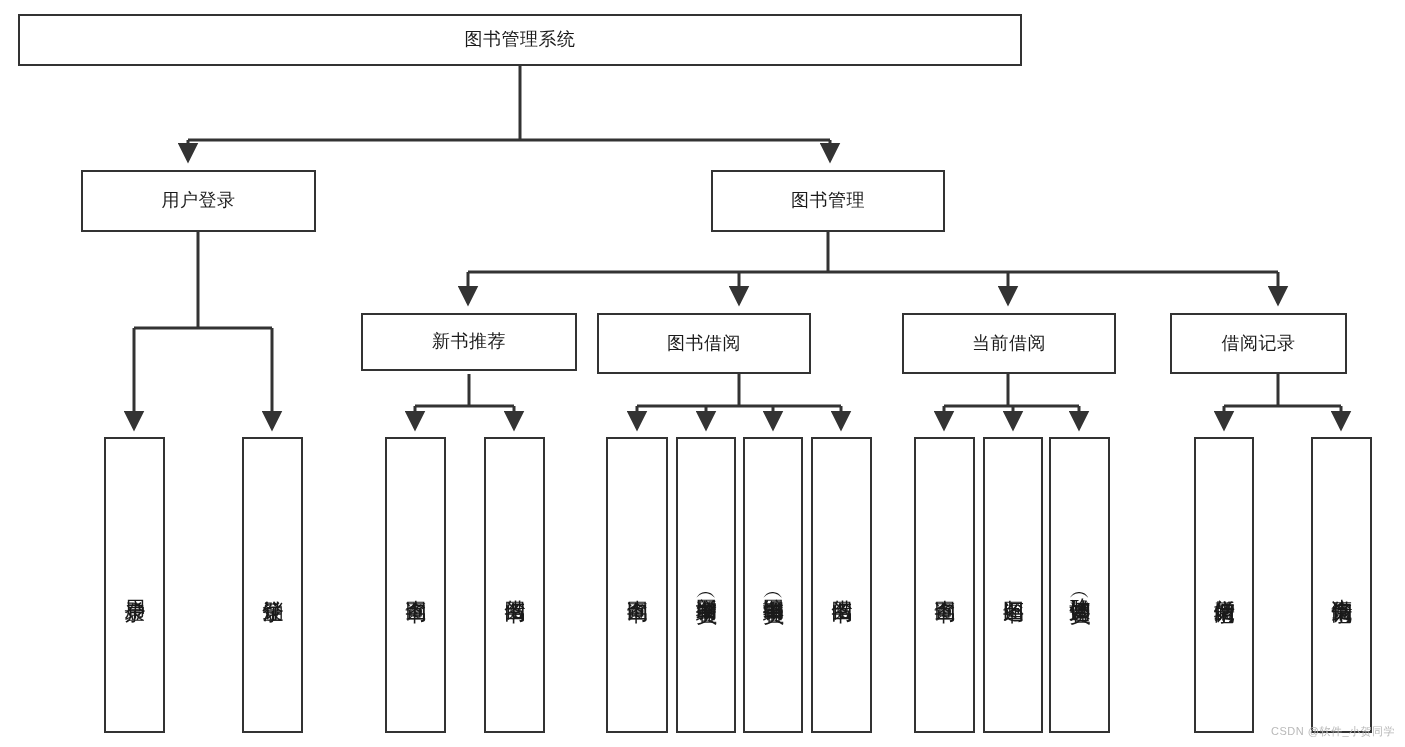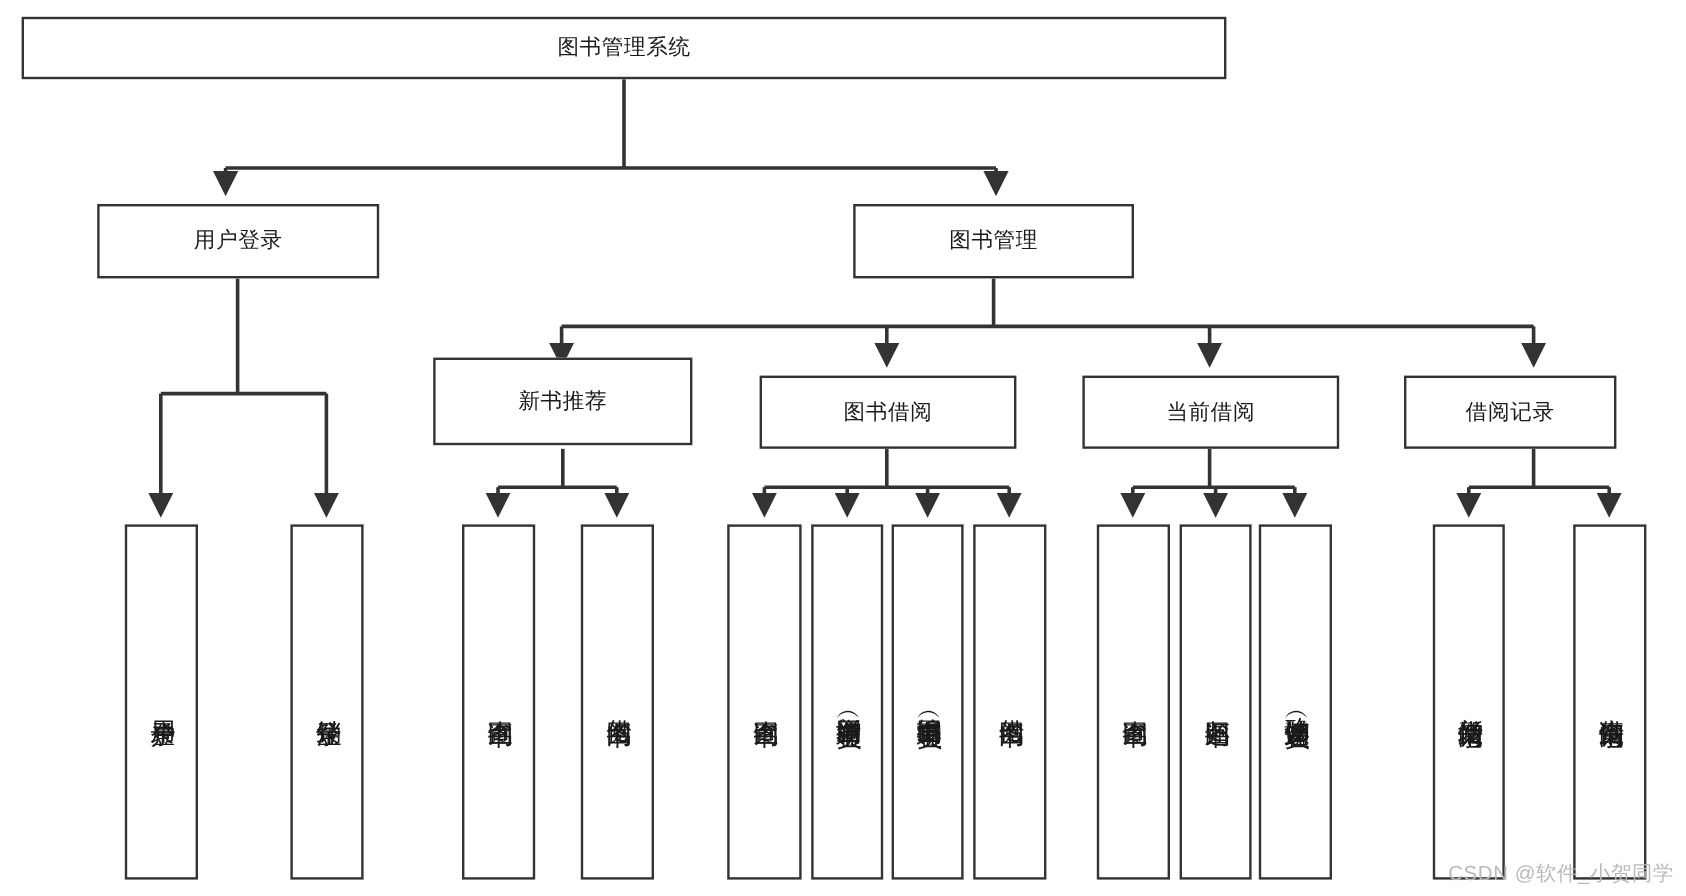--- a/index.html
+++ b/index.html
@@ -50,21 +50,21 @@
     color: #1a1a1a;
     line-height: 1.28;
     letter-spacing: 1px;
     text-align: center;
     white-space: nowrap;
   }
   .watermark {
     position: absolute;
     right: 10px;
     bottom: 8px;
-    font-size: 17px;
+    font-size: 11px;
     color: #b9b9b9;
     letter-spacing: 0.5px;
     white-space: nowrap;
   }
 </style>
 </head>
 <body>
 
 <div id="diagram-root">
 
@@ -122,24 +122,24 @@
     <span class="node-label-h">图书管理系统</span>
   </div>
 
   <div class="node-box" style="left:81px; top:170px; width:235px; height:62px;">
     <span class="node-label-h">用户登录</span>
   </div>
   <div class="node-box" style="left:711px; top:170px; width:234px; height:62px;">
     <span class="node-label-h">图书管理</span>
   </div>
 
-  <div class="node-box" style="left:361px; top:298px; width:216px; height:73px;align-items:center;">
+  <div class="node-box" style="left:361px; top:313px; width:216px; height:58px;align-items:center;">
     <span class="node-label-h">新书推荐</span>
   </div>
-  <div class="node-box" style="left:633px; top:313px; width:214px; height:61px;">
+  <div class="node-box" style="left:597px; top:313px; width:214px; height:61px;">
     <span class="node-label-h">图书借阅</span>
   </div>
   <div class="node-box" style="left:902px; top:313px; width:214px; height:61px;">
     <span class="node-label-h">当前借阅</span>
   </div>
   <div class="node-box" style="left:1170px; top:313px; width:177px; height:61px;">
     <span class="node-label-h">借阅记录</span>
   </div>
 
   <div class="node-box" style="left:104px; top:437px; width:61px; height:296px;">

